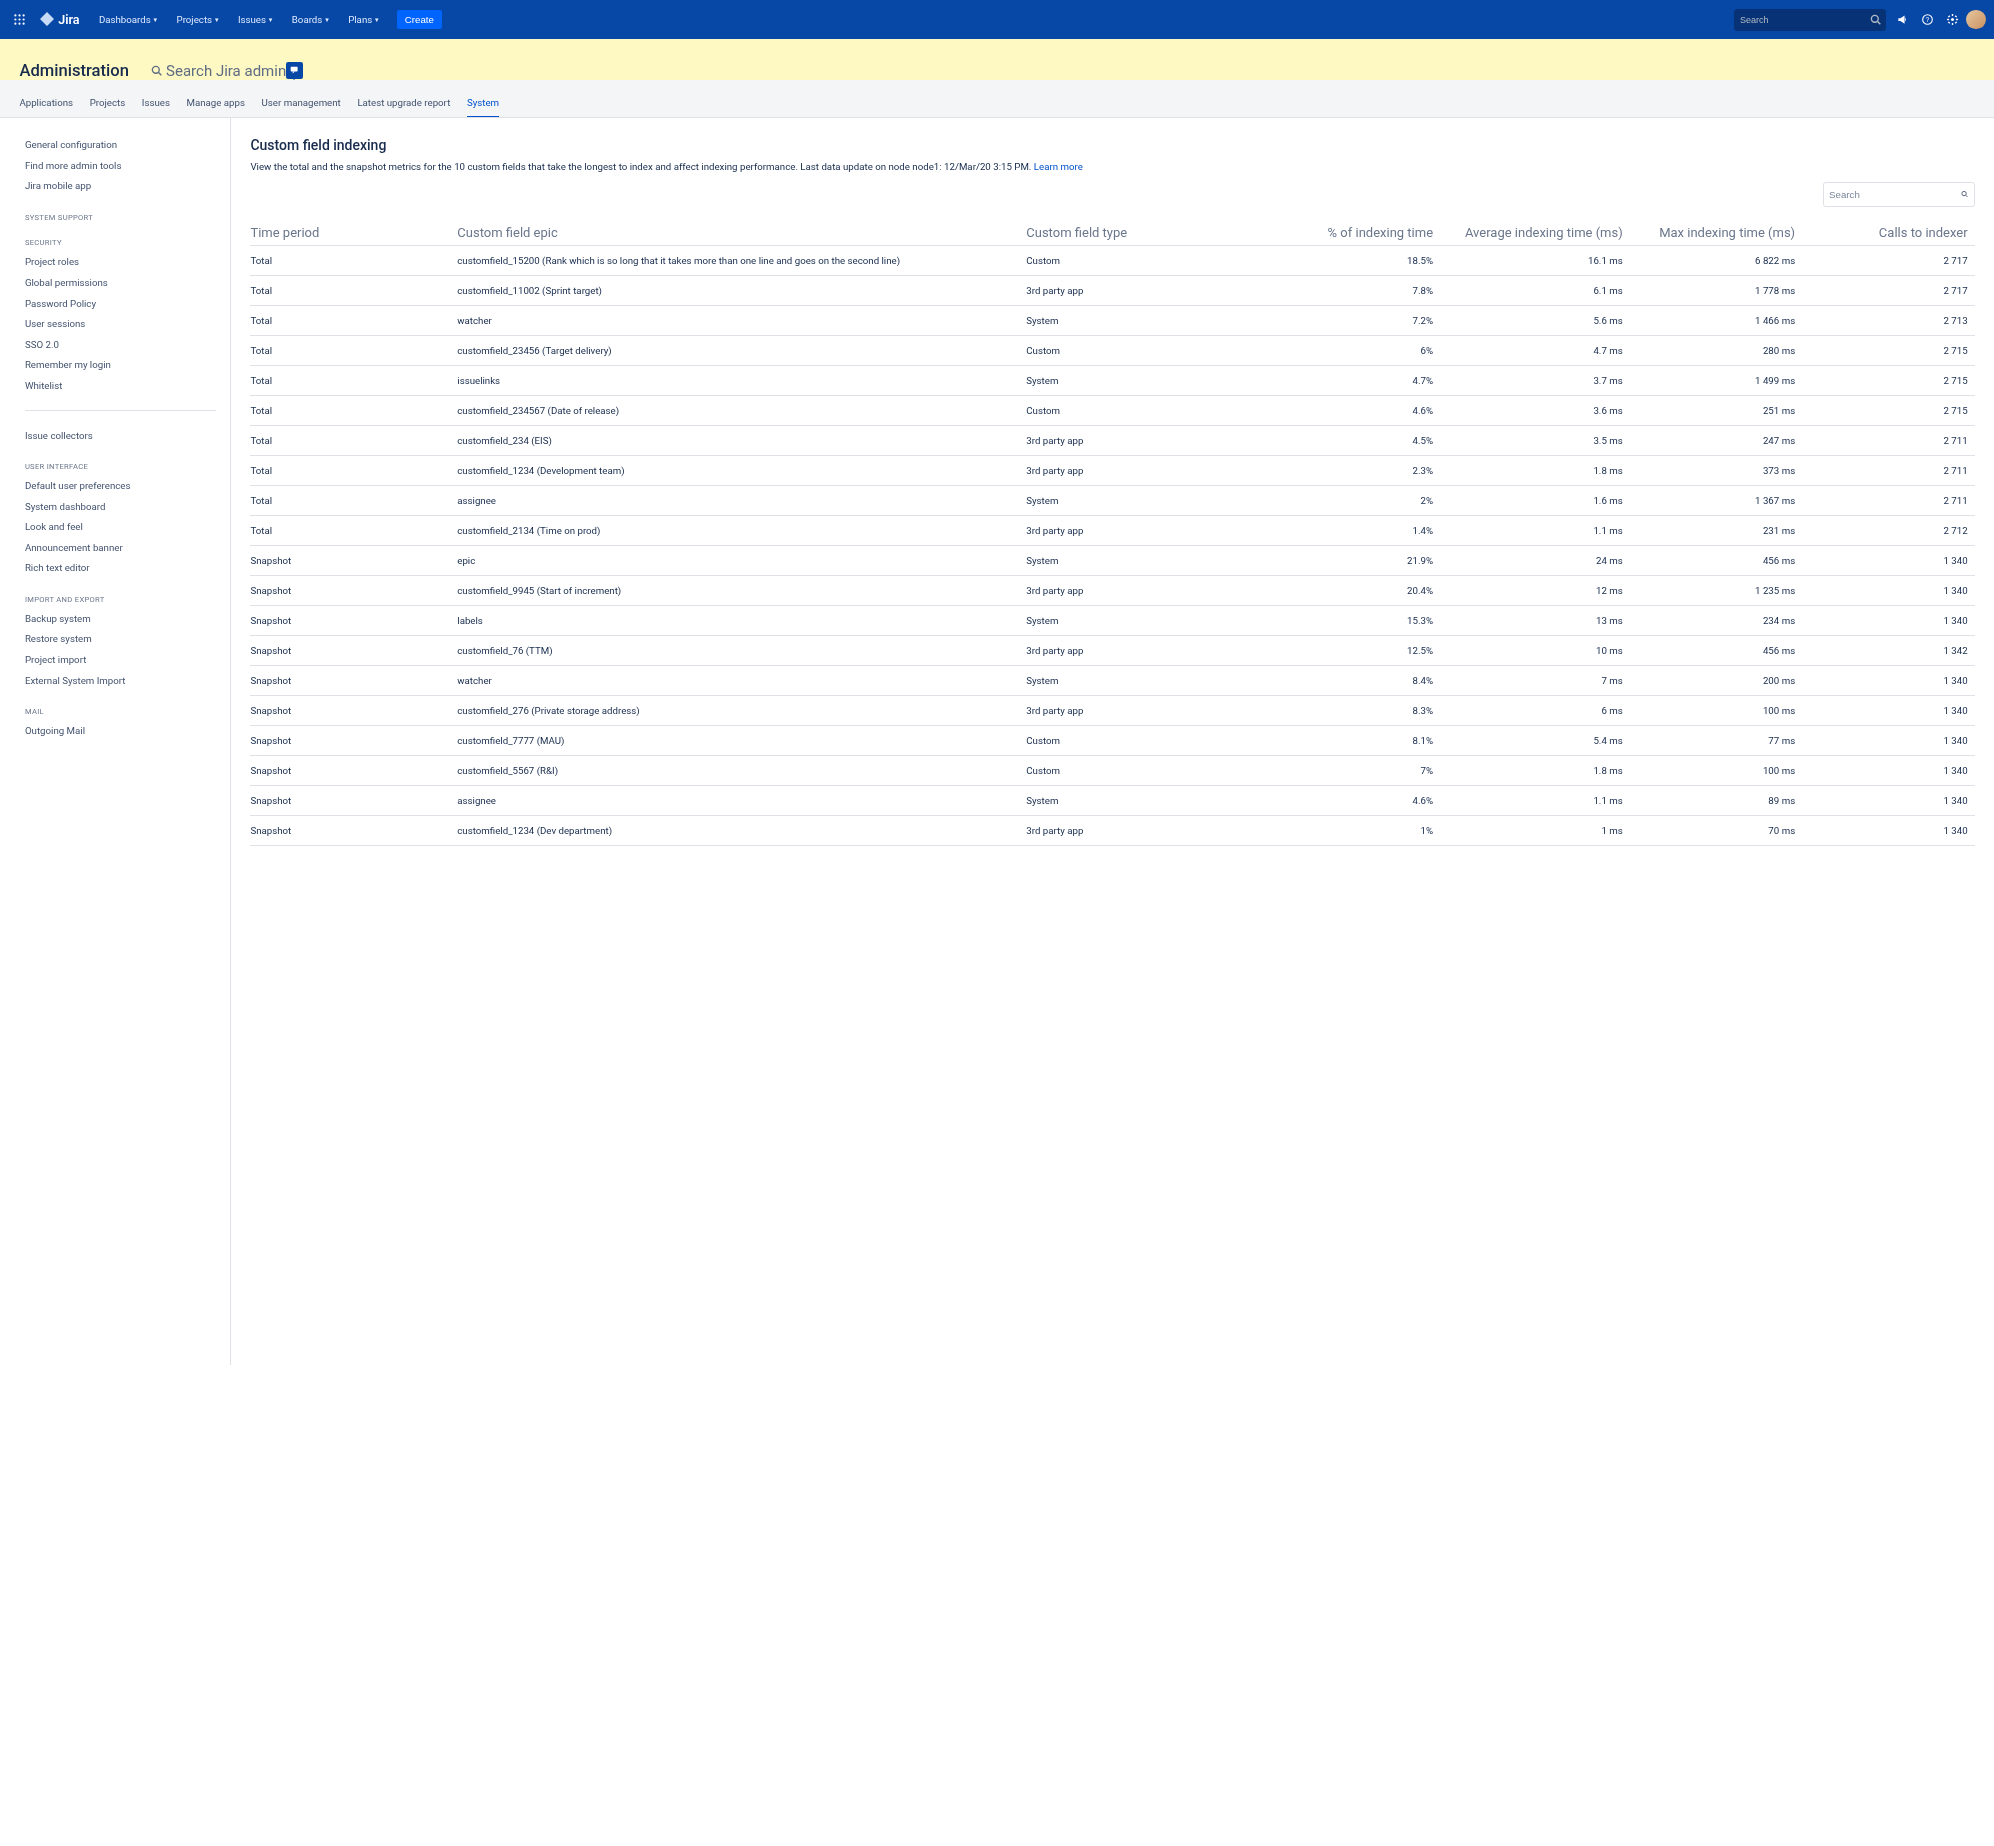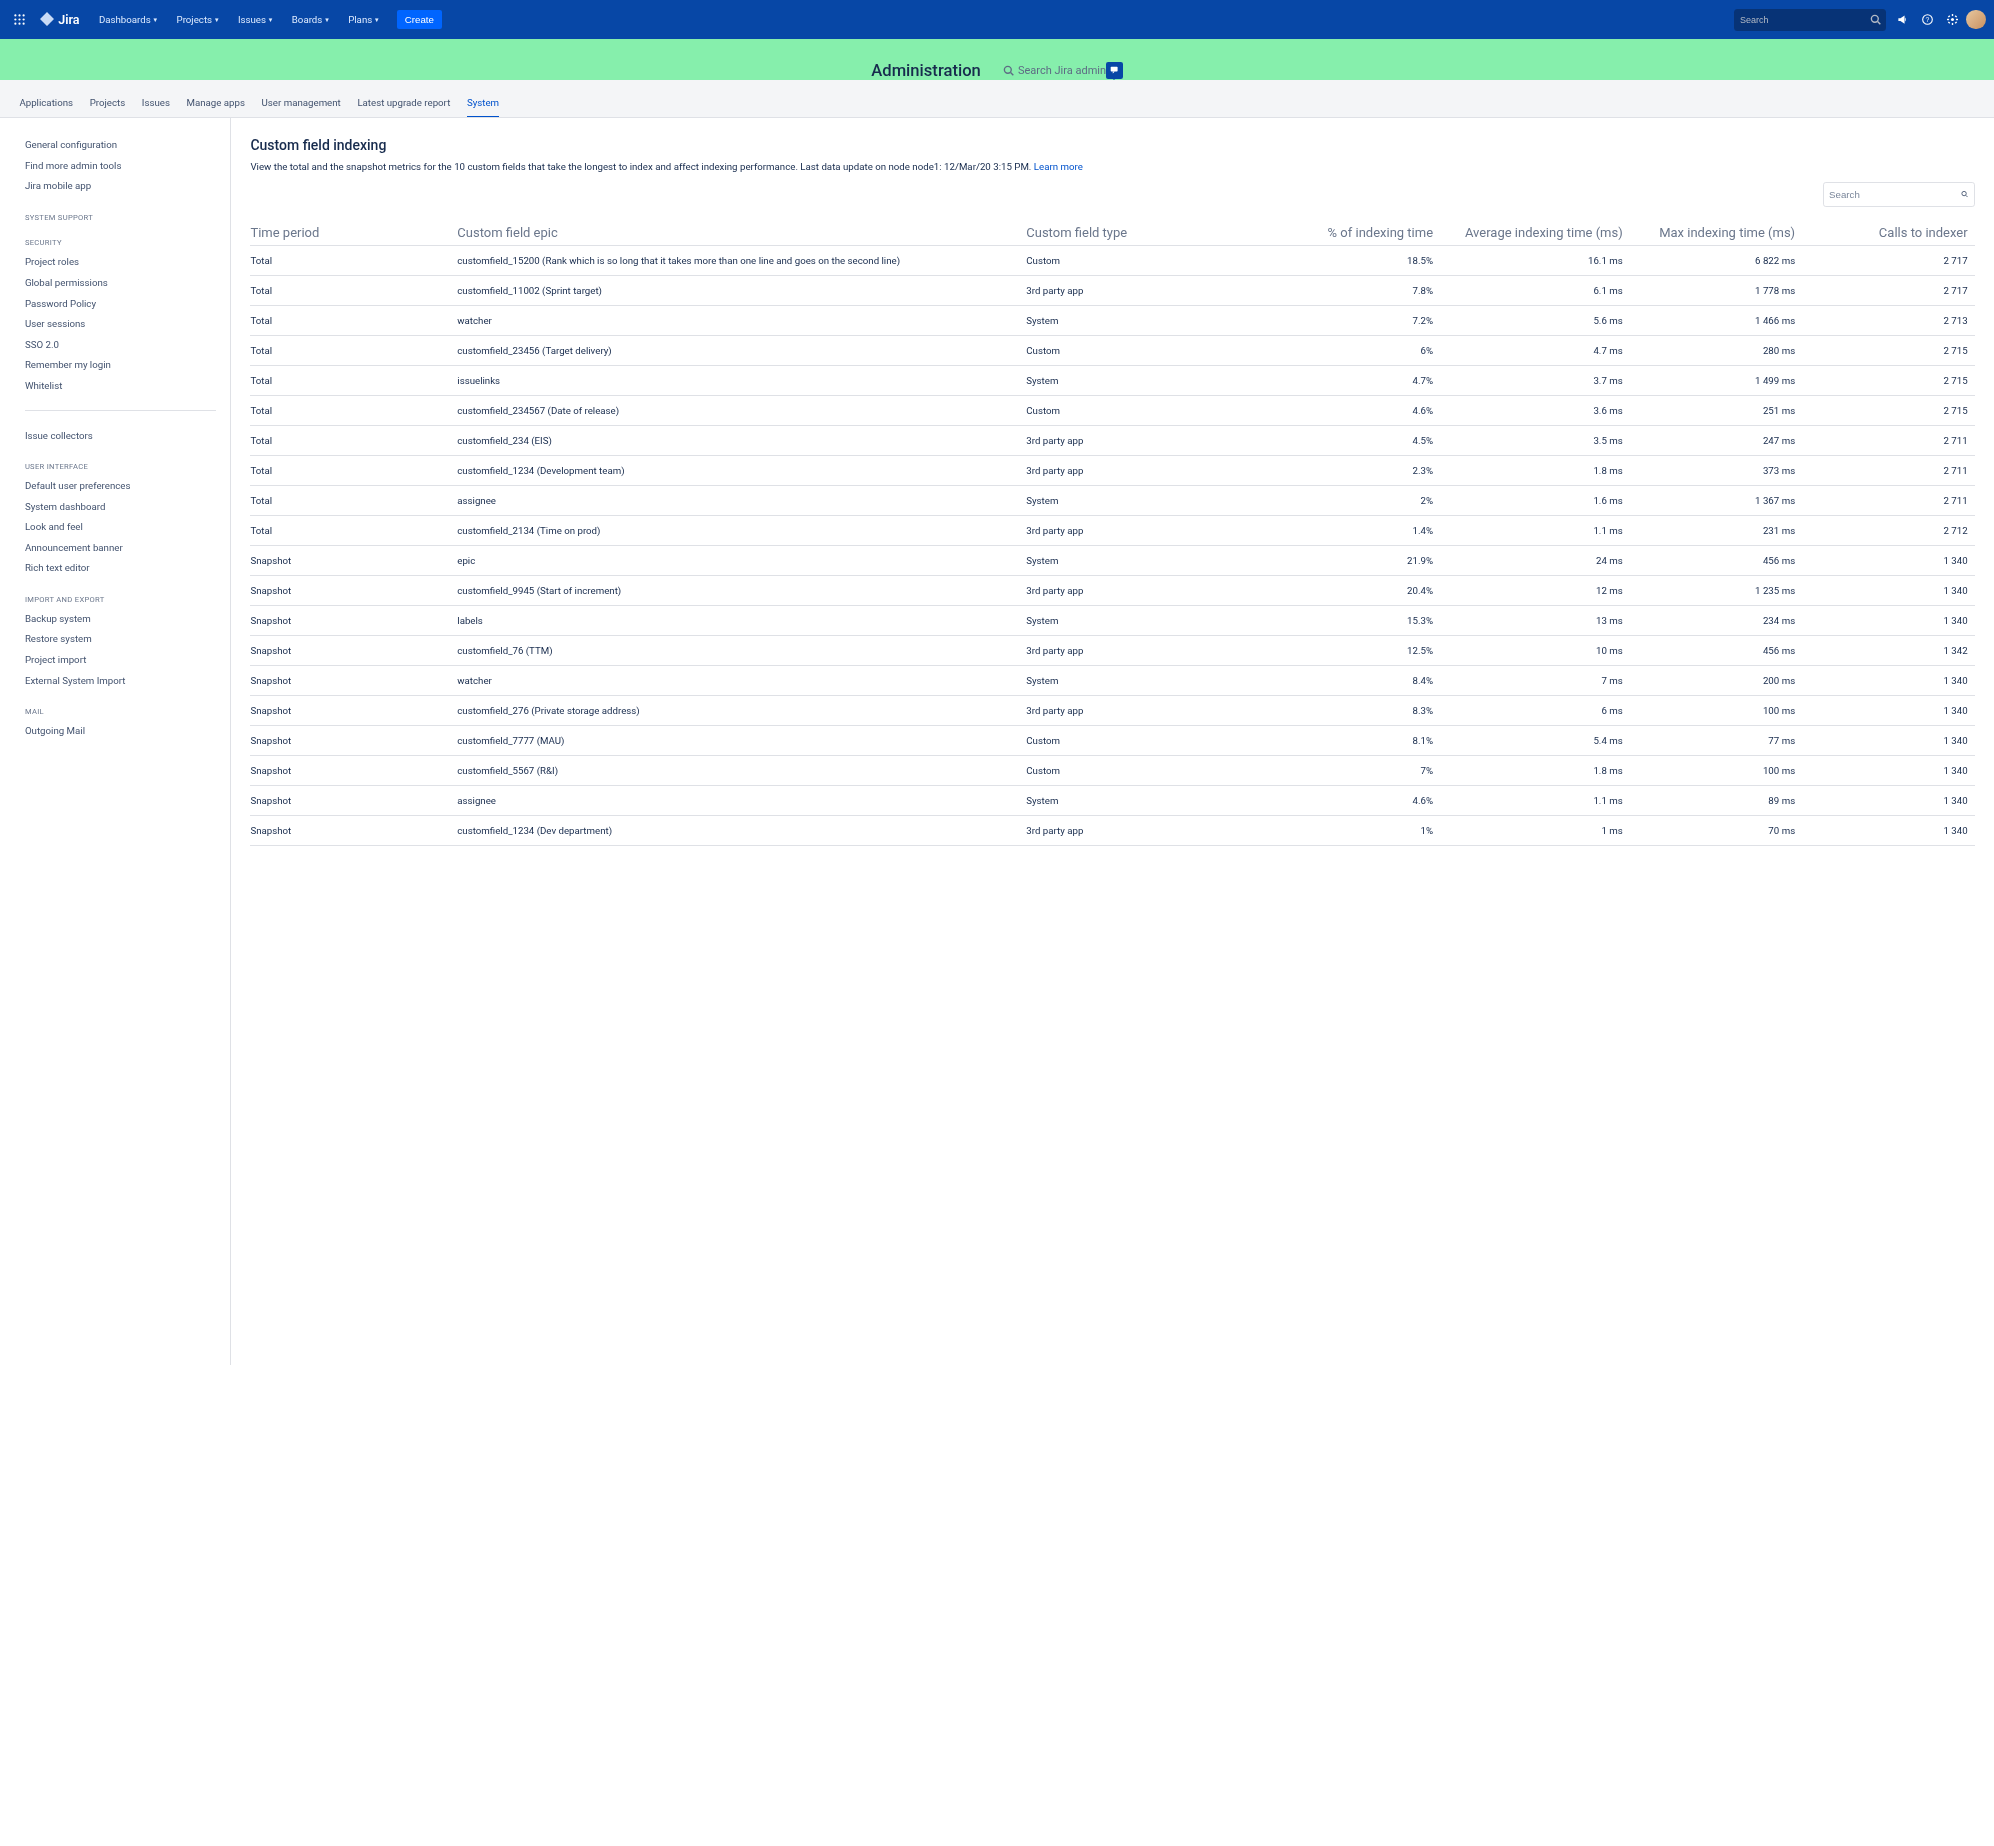--- a/index.html
+++ b/index.html
@@ -15,24 +15,24 @@
 .create-btn { background:#0065FF; color:#fff; border:none; padding:4.2px 8.3px; border-radius:2.1px; margin-left:5.5px; cursor:pointer; font-size:9.7px; font-weight:500;}
 .topnav .spacer { flex:1;}
 .search-box { background: rgba(9,30,66,.48); border-radius:3.5px; height:22px; width:152px; display:flex; align-items:center; padding:0 5.5px;}
 .search-box input { background:transparent; border:none; outline:none; color:#fff; flex:1; font-size:9px;}
 .search-box input::placeholder { color:#B3BAC5;}
 .topnav .right { display:flex; align-items:center; gap:2.8px; margin-left:5.5px;}
 .icon-btn { width:22px; height:22px; display:flex; align-items:center; justify-content:center; color:#fff; border-radius:50%; cursor:pointer;}
 .avatar { width:19.4px; height:19.4px; border-radius:50%; background: linear-gradient(135deg,#e8c8a0,#c89060); cursor:pointer;}
 
 
-.subheader { background:#86efac; padding: 22px 19.4px 0 19.4px; display:flex; align-items:center; justify-content:center;}
+.subheader { background:#fef9c3; padding: 22px 19.4px 0 19.4px; display:flex; align-items:center; justify-content:flex-start;}
 .subheader h1 { font-size:16.6px; font-weight:500; color:#172B4D; margin-right:22px;}
 .sub-left { display:flex; align-items:center;}
-.search-admin { display:flex; align-items:center; color:#5E6C84; font-size:11px; cursor:text;}
+.search-admin { display:flex; align-items:center; color:#5E6C84; font-size:15px; cursor:text;}
 .search-admin svg { margin-right:4.2px;}
 .callout-icon { width:16.6px;height:16.6px;background:#0747A6;border-radius:2.1px;display:flex;align-items:center;justify-content:center;color:#fff; position:relative;}
 .callout-icon::after{content:"";position:absolute;bottom:-2.8px;left:50%;transform:translateX(-50%);border:2.8px solid transparent;border-top-color:#0747A6;}
 
 
 .tabs-wrap { background:#F4F5F7; border-bottom:0.7px solid #dfe1e6;}
 .tabs { display:flex; gap:16.6px; padding: 16.6px 19.4px 0 19.4px;}
 .tab { padding-bottom:8.3px; color:#42526E; cursor:pointer; font-size:9.7px; border-bottom:1.4px solid transparent;}
 .tab.active { color:#0052CC; border-bottom-color:#0052CC;}
 

